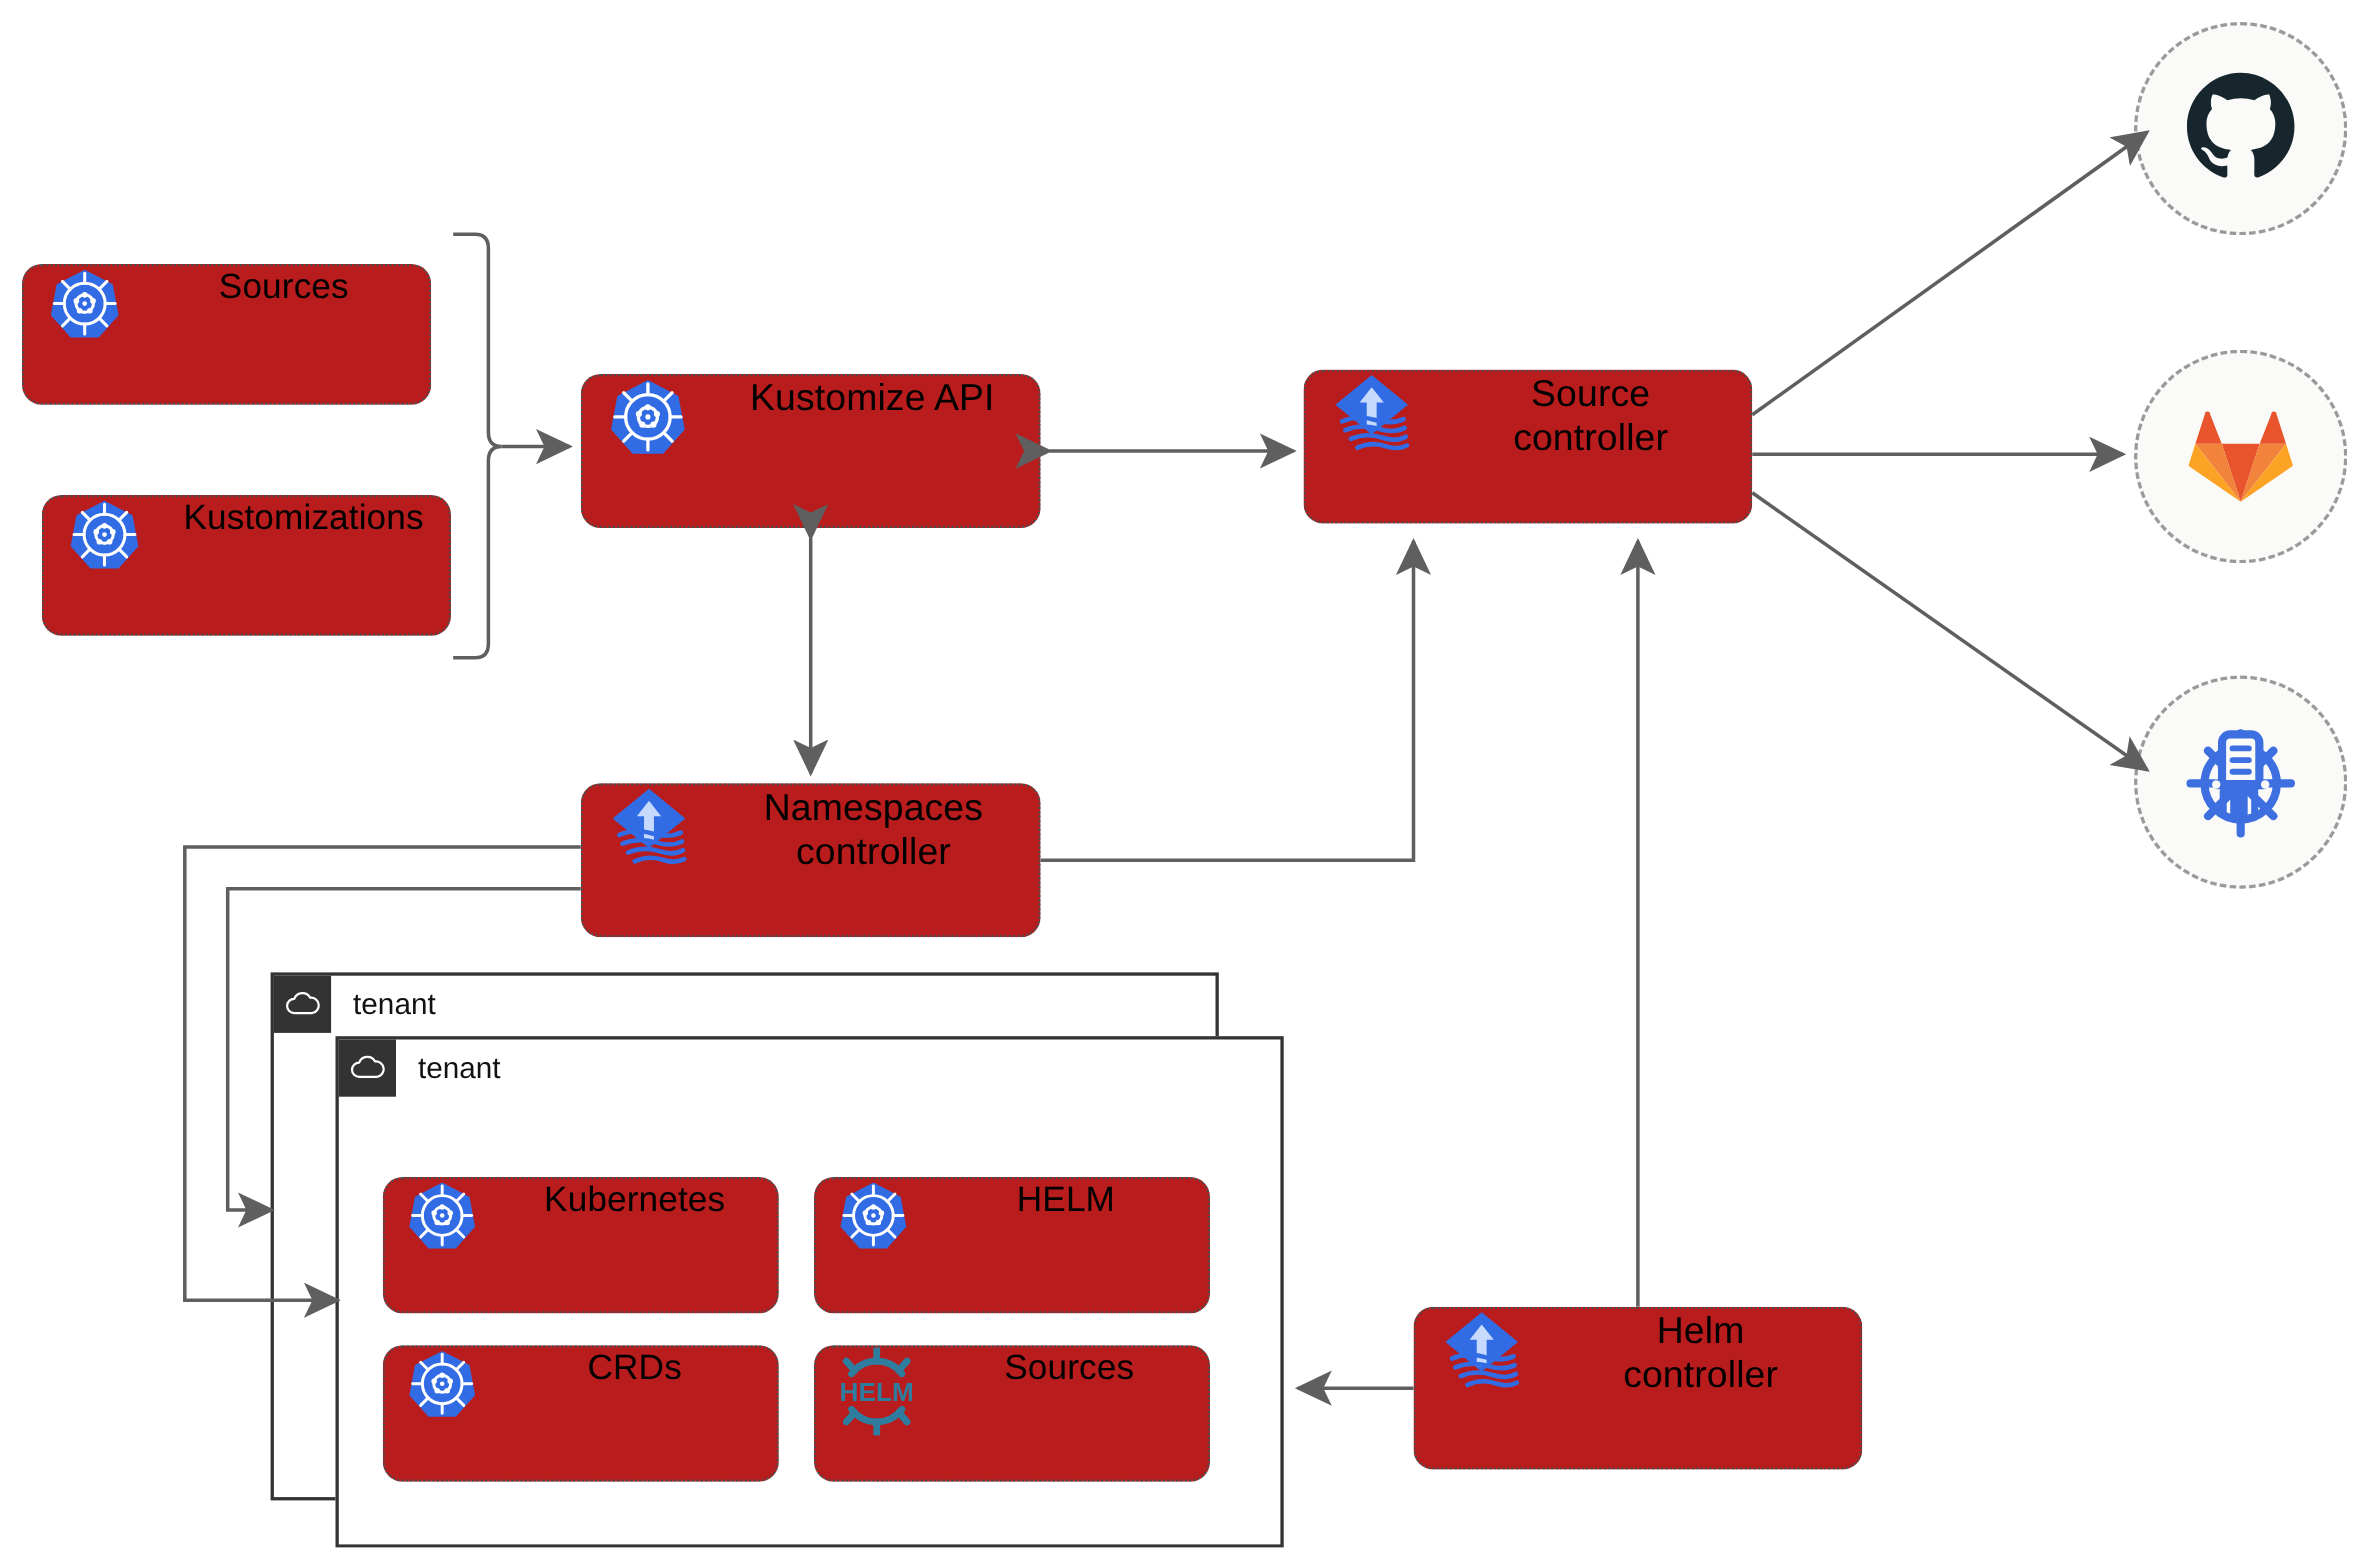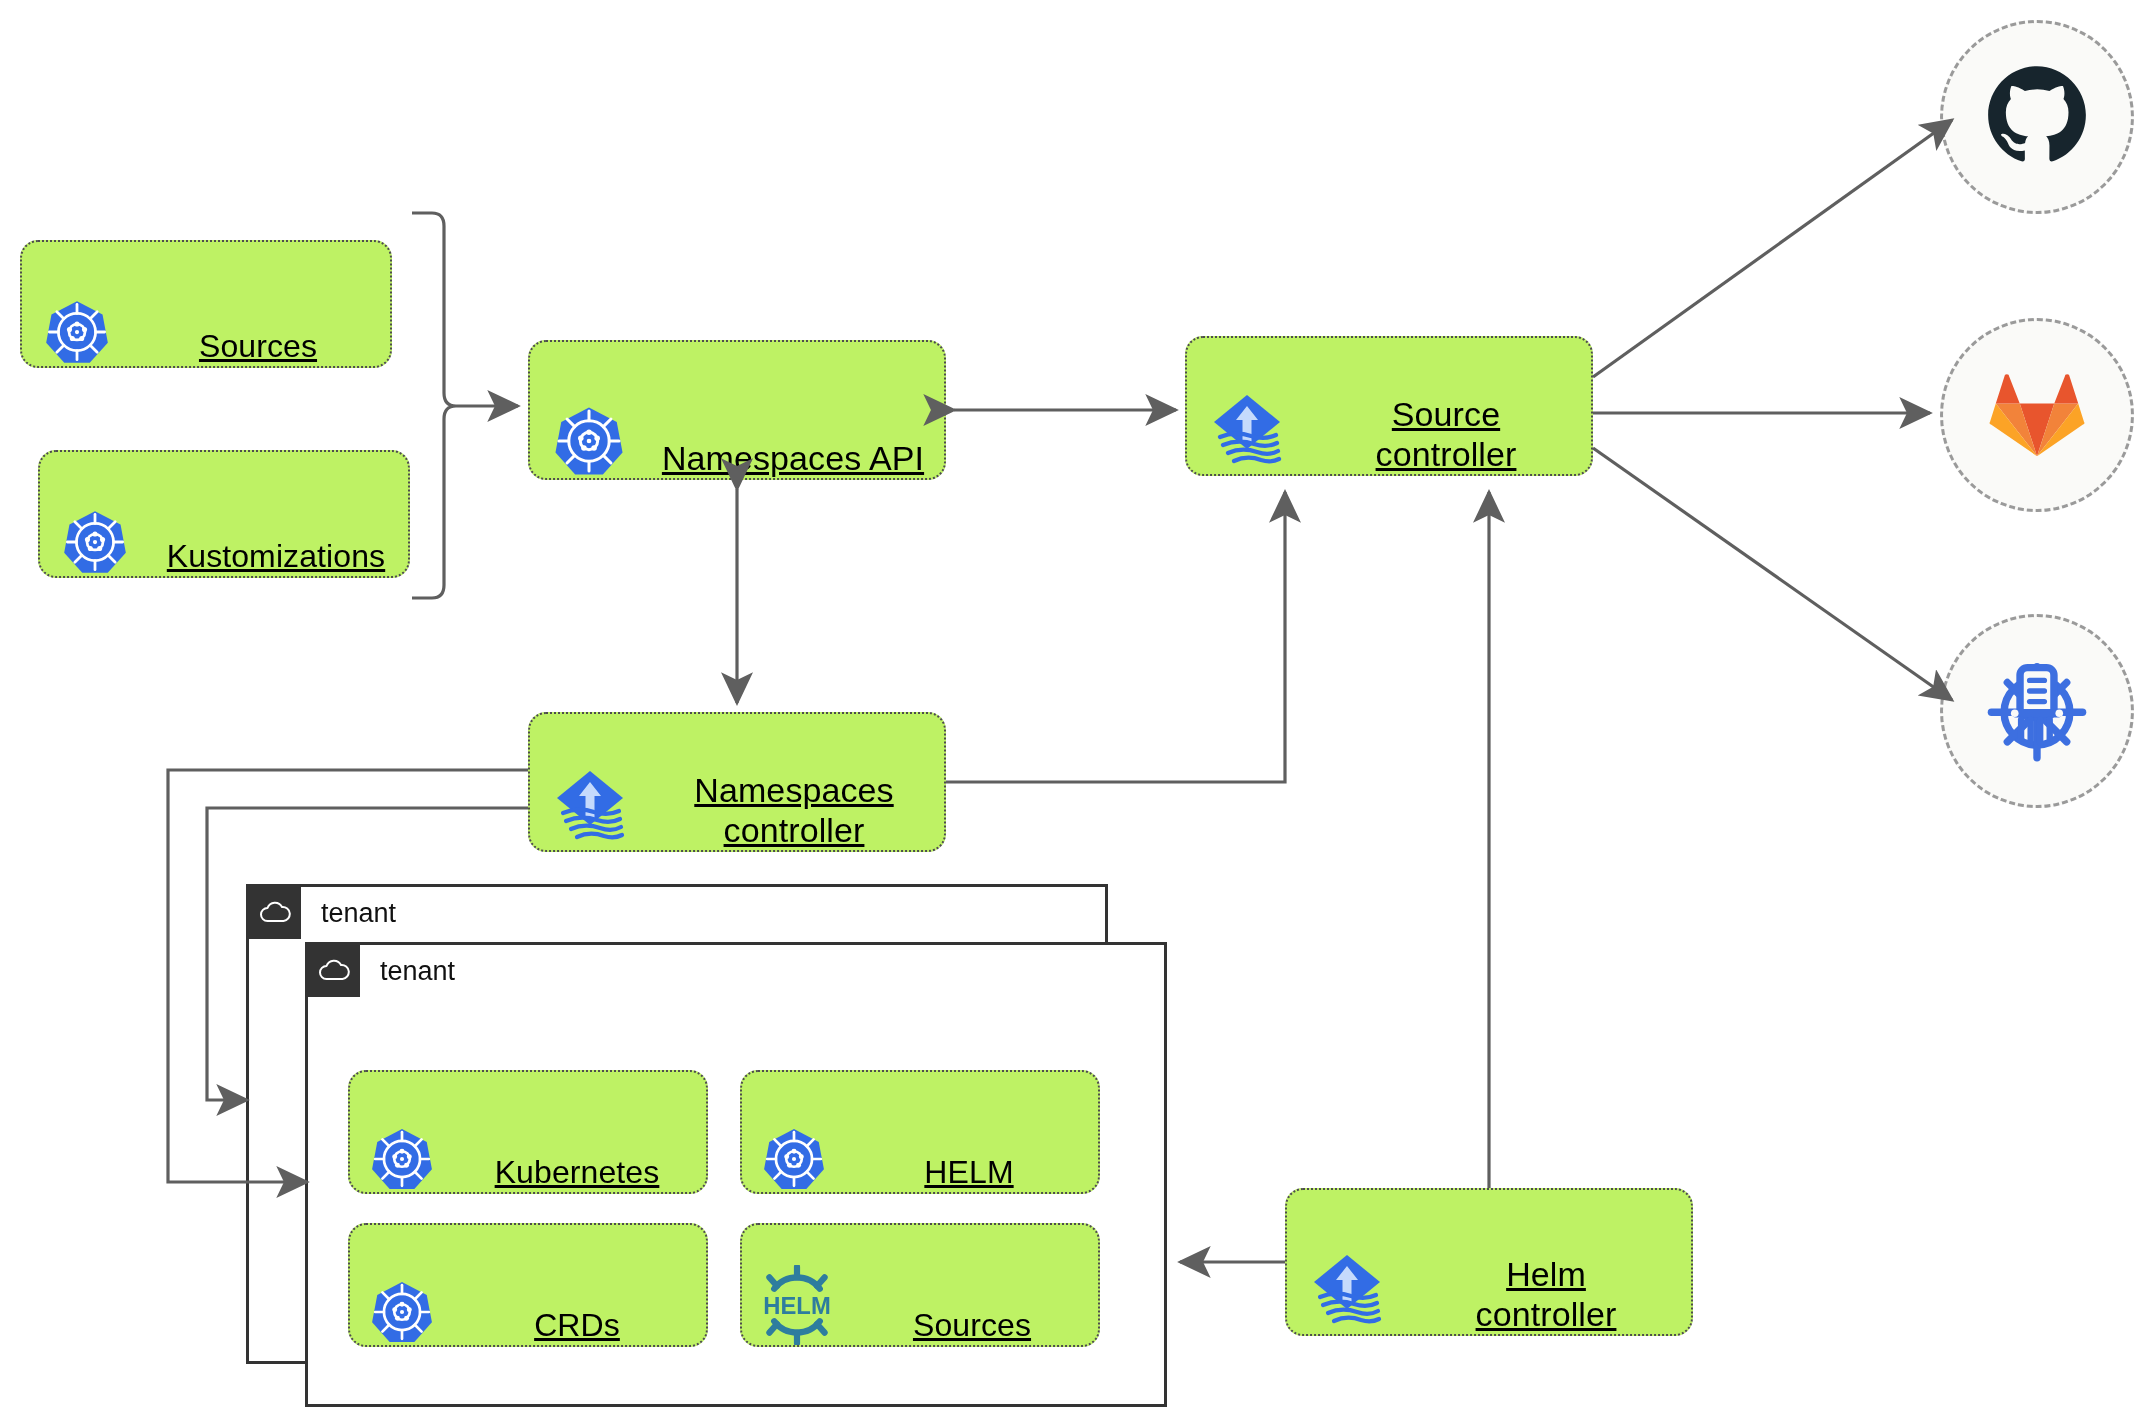--- a/index.html
+++ b/index.html
@@ -13,27 +13,26 @@
     position: relative;
     width: 2144px;
     height: 1407px;
     background: #ffffff;
     overflow: hidden;
   }
   
   .node {
     position: absolute;
     box-sizing: border-box;
-    background: #bef264;
+    background: #b91c1c;
     border: 2px dotted #4d4d4d;
     border-radius: 18px;
     display: flex;
-    align-items: flex-end;
+    align-items: flex-start;
     z-index: 5;
-    text-decoration: underline;
   }
   .node .ico {
     flex: 0 0 auto;
     display: flex;
     align-items: center;
     justify-content: center;
   }
   .node .lbl {
     flex: 1 1 auto;
     text-align: center;
@@ -198,21 +197,21 @@
         <g fill="#ffffff">
           <circle cx="32" cy="24.5" r="2.4"></circle>
             <circle cx="39.1" cy="29.7" r="2.4"></circle>
           <circle cx="36.4" cy="38.1" r="2.4"></circle>
             <circle cx="27.6" cy="38.1" r="2.4"></circle>
           <circle cx="24.9" cy="29.7" r="2.4"></circle>
             <circle cx="32" cy="32" r="2"></circle>
         </g>
       </svg>
     </span>
-    <span class="lbl">Namespaces API</span>
+    <span class="lbl">Kustomize API</span>
   </div>
 
   <div class="node" style="left:1185px; top:336px; width:408px; height:140px;">
     <span class="ico" style="width:120px;">
       <svg width="80" height="82" viewBox="0 0 80 82">
         <path d="M40 3 L73 30 L40 57 L7 30 Z" fill="#326ce5"></path>
         <path d="M40 14 L51 28 L44.5 28 L44.5 52 L35.5 52 L35.5 28 L29 28 Z" fill="#c5dafc"></path>
         <g stroke="#326ce5" stroke-width="4.2" fill="none" stroke-linecap="round">
           <path d="M13 45 Q28 39 44 44 Q58 48 69 43"></path>
           <path d="M16 53 Q31 47 47 52 Q60 56 70 51"></path>

